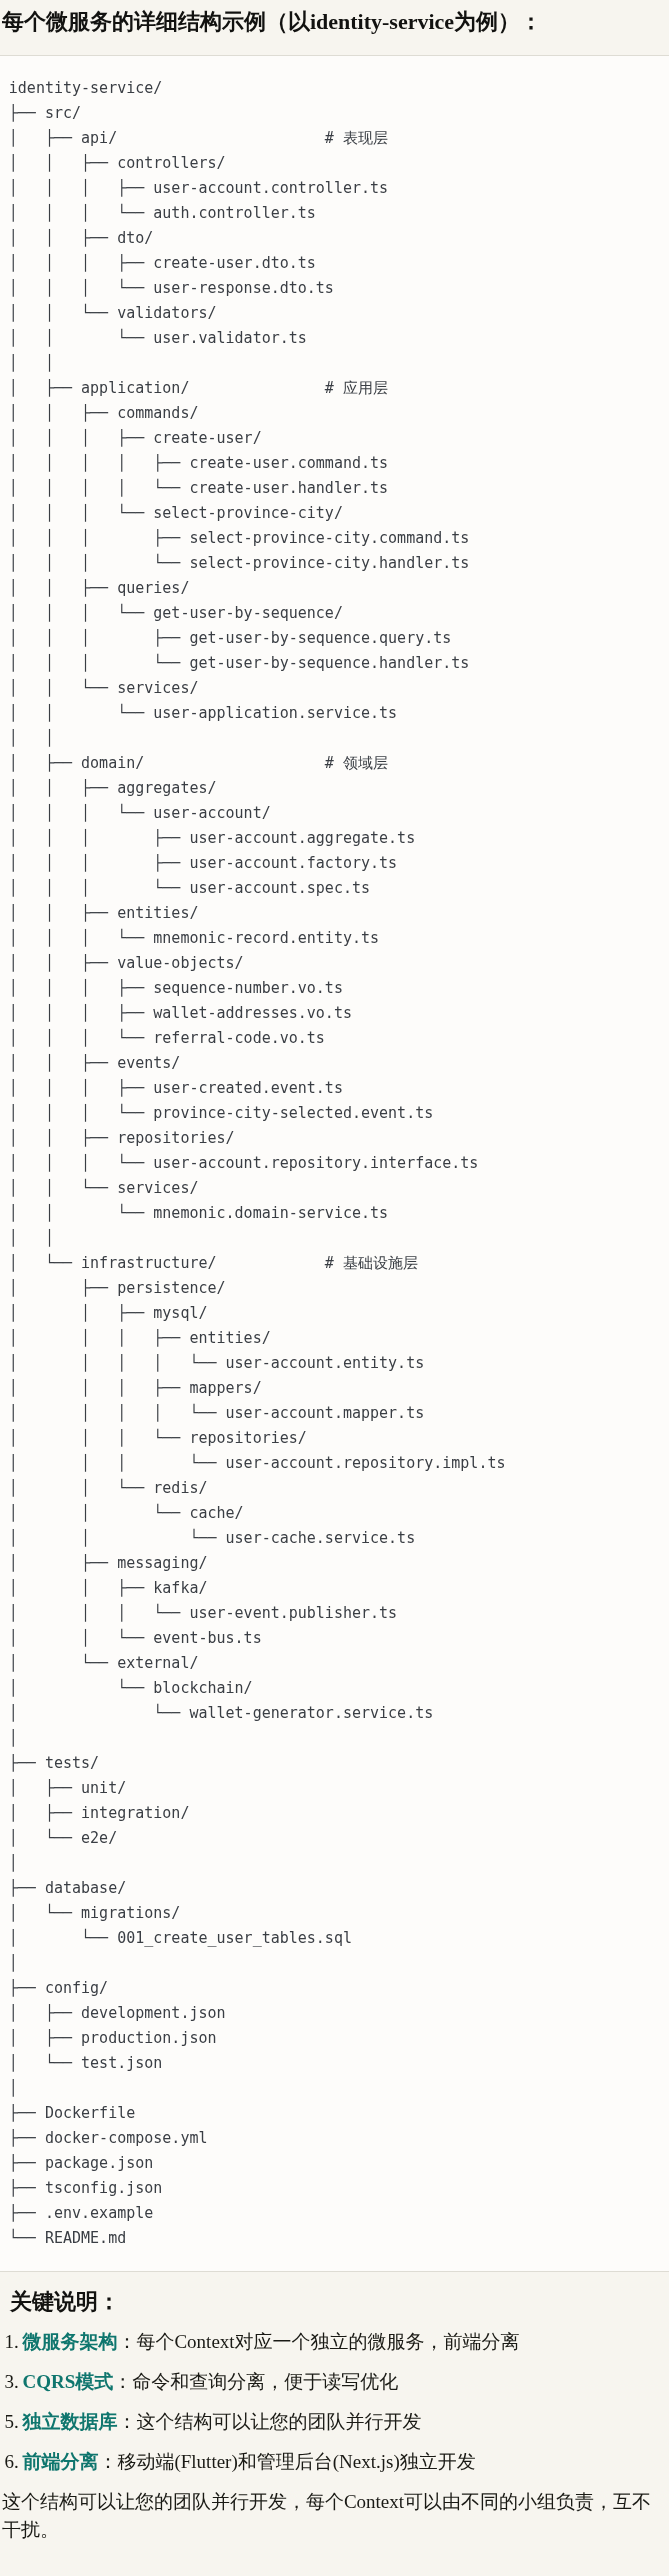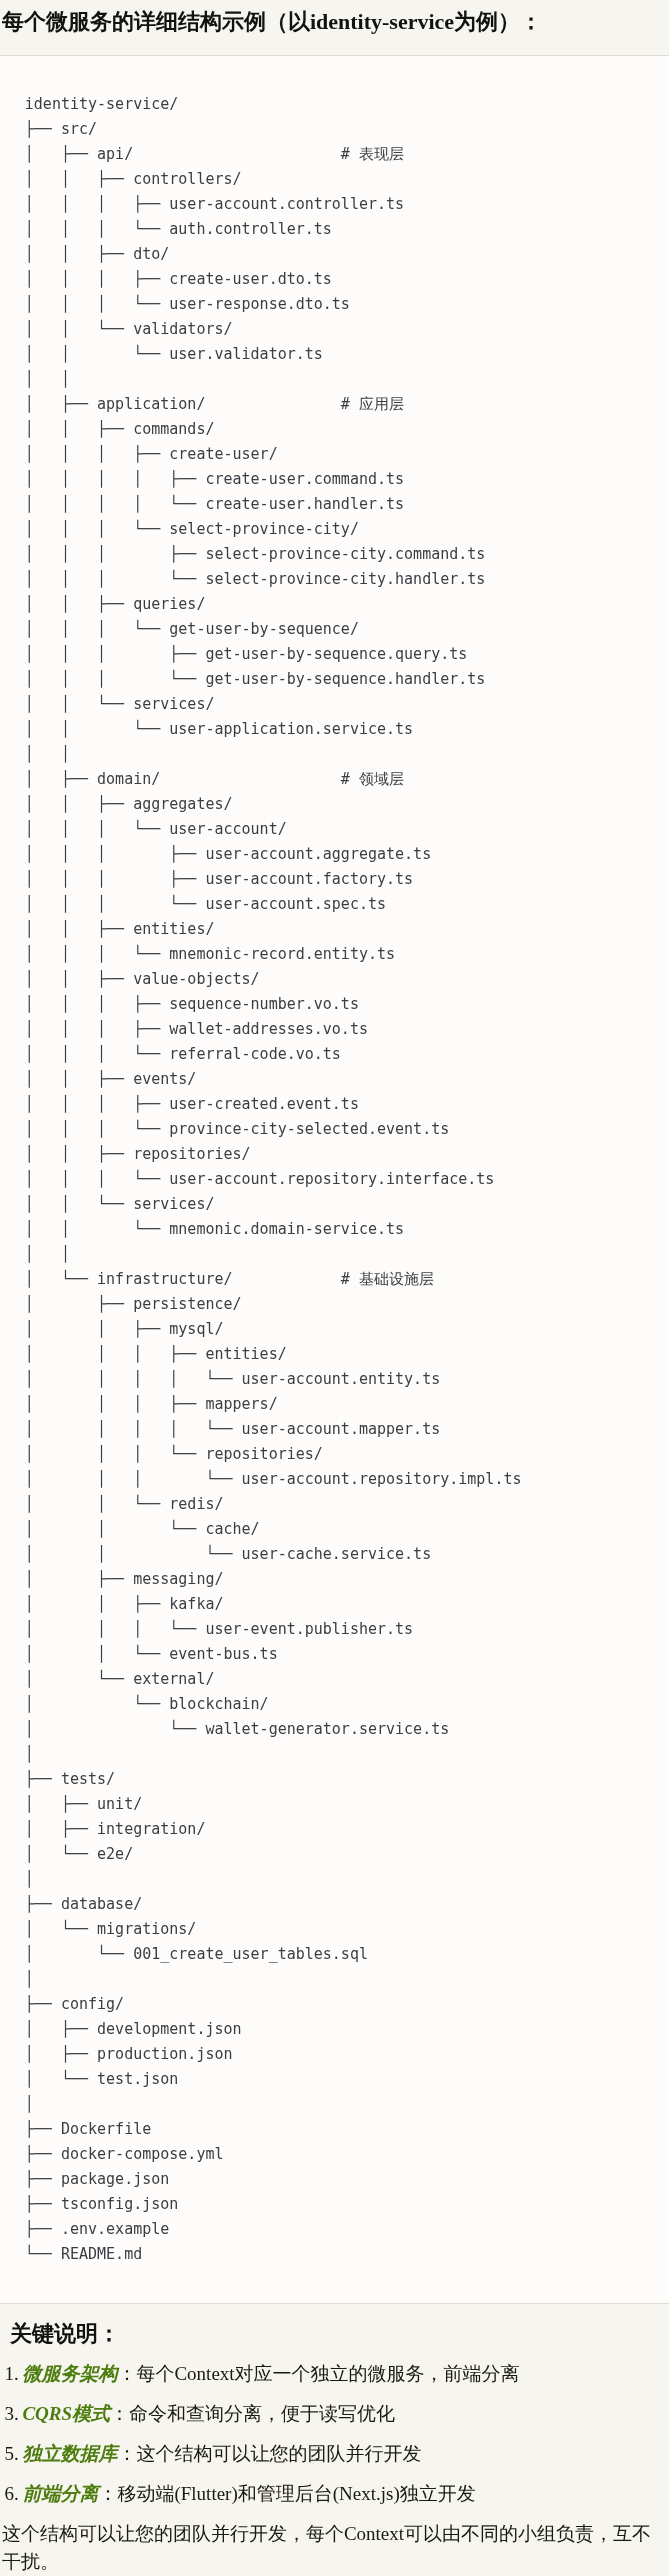--- a/index.html
+++ b/index.html
@@ -20,21 +20,21 @@
     font-weight:bold;
     color:#121210;
   }
   .codeblock{
     background:#fdfcfa;
     border-top:0.6px solid #dedcd4;
     border-bottom:0.6px solid #dedcd4;
     padding:20px 8.8px;
   }
   .codeblock pre{
-    margin:16px;
+    margin:0;
     font-family:"DejaVu Sans Mono", monospace;
     font-size:15px;
     line-height:25px;
     color:#3a3e44;
     white-space:pre;
   }
   .notes-heading{
     margin:16.3px 0 11.3px 0;
     padding-left:10px;
     font-size:22px;
@@ -47,21 +47,21 @@
     margin:0;
     padding:0 0 0 4.4px;
   }
   .notes-list li{
     font-size:19px;
     line-height:28px;
     margin-bottom:12px;
     color:#1a1a15;
   }
   .notes-list .num{margin-right:3.8px;}
-  .notes-list strong{font-weight:bold;color:#4d7c0f;font-style:italic;}
+  .notes-list strong{font-weight:bold;color:#0f766e;}
   .closing{
     margin:0;
     padding-left:1.9px;
     font-size:19px;
     line-height:28px;
     color:#1a1a15;
   }
 </style>
 </head>
 <body>

